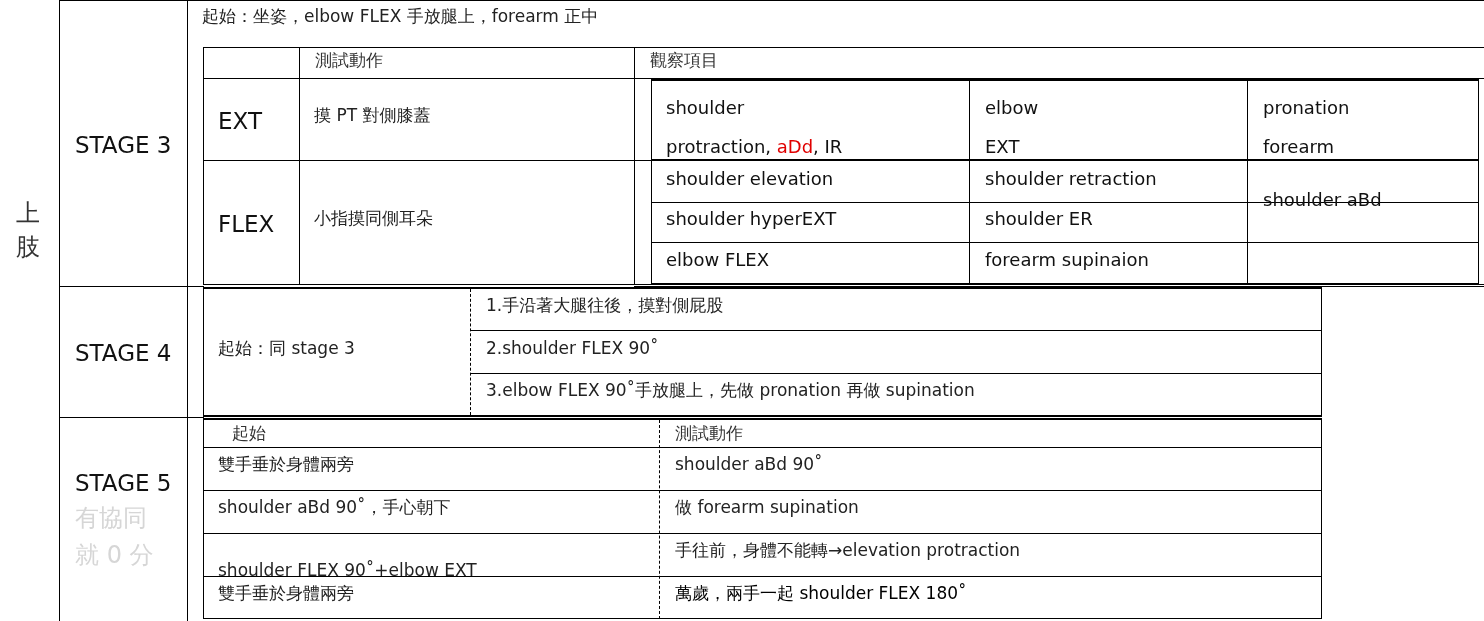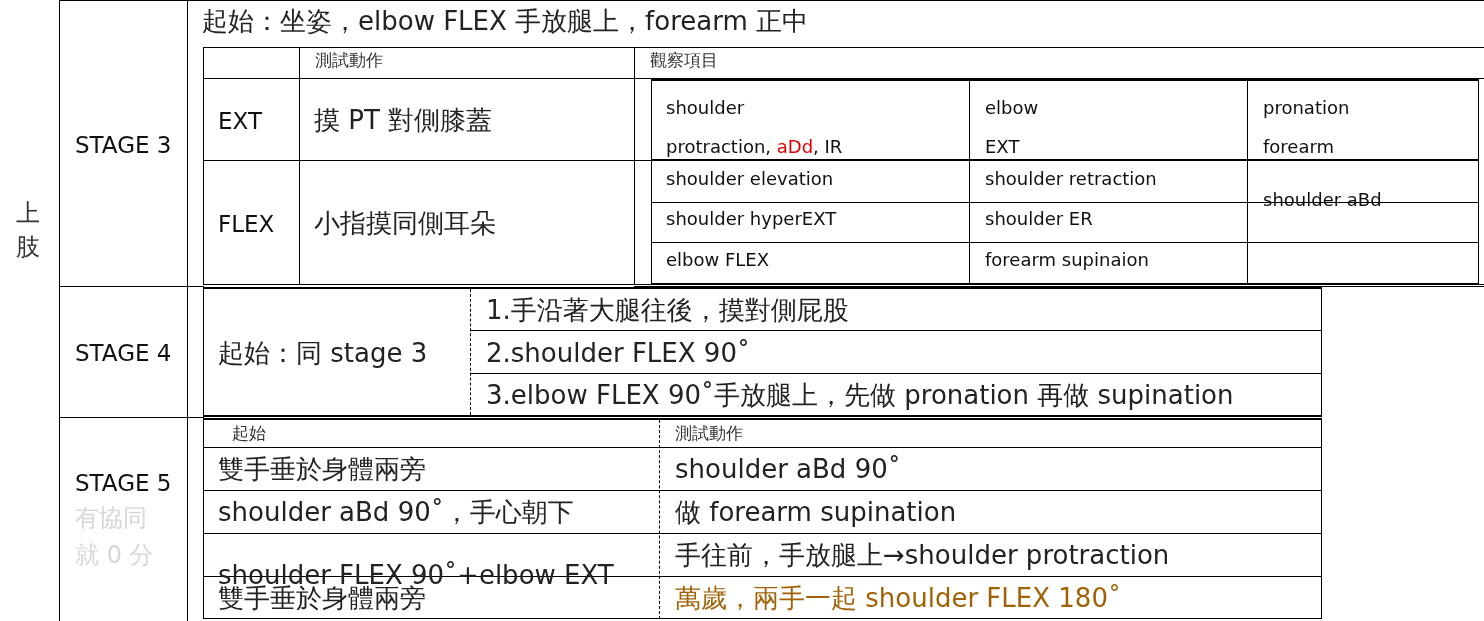--- a/index.html
+++ b/index.html
@@ -1,21 +1,21 @@
 <!DOCTYPE html>
 <html><head>
 <meta charset="utf-8">
 <style>
   html, body { margin: 0; padding: 0; background: #ffffff; }
   body { width: 1484px; height: 621px; position: relative; overflow: hidden;
          font-family: "DejaVu Sans", "Liberation Sans", sans-serif; color: #111; }
   .vline { position: absolute; background: #000; width: 1px; }
   .hline { position: absolute; background: #000; height: 1px; }
   .txt { position: absolute; white-space: nowrap; line-height: 1; }
-  .big { font-size: 26px; }
+  .big { font-size: 17px; }
   .med { font-size: 18px; }
   .small { font-size: 17px; color: #333; }
   .stage { font-size: 23px; }
   .grey { color: #d6d6d6; font-size: 24px; }
   .red { color: #e00000; }
   .box { position: absolute; box-sizing: border-box; border: 1px solid #000; }
   .dash { position: absolute; width: 0; border-left: 1px dashed #000; }
 </style>
 </head>
 <body>
@@ -102,16 +102,16 @@
   <div class="hline" style="left:203px;top:576px;width:1119px;"></div>
 
   <div class="txt small" style="left:232px;top:425px;">起始</div>
   <div class="txt small" style="left:675px;top:425px;">測試動作</div>
 
   <div class="txt big" style="left:218px;top:456px;color:#222;">雙手垂於身體兩旁</div>
   <div class="txt big" style="left:675px;top:456px;color:#222;">shoulder aBd 90˚</div>
   <div class="txt big" style="left:218px;top:499px;color:#222;">shoulder aBd 90˚，手心朝下</div>
   <div class="txt big" style="left:675px;top:499px;color:#222;">做 forearm supination</div>
   <div class="txt big" style="left:218px;top:542px;color:#222;margin-top:20px;">shoulder FLEX 90˚+elbow EXT</div>
-  <div class="txt big" style="left:675px;top:542px;color:#222;">手往前，手放腿上→shoulder protraction</div>
+  <div class="txt big" style="left:675px;top:542px;color:#222;">手往前，身體不能轉→elevation protraction</div>
   <div class="txt big" style="left:218px;top:585px;color:#222;">雙手垂於身體兩旁</div>
-  <div class="txt big" style="left:675px;top:585px;color:#a16207;text-align:center;">萬歲，兩手一起 shoulder FLEX 180˚</div>
+  <div class="txt big" style="left:675px;top:585px;color:#000000;text-align:center;">萬歲，兩手一起 shoulder FLEX 180˚</div>
 </div>
 
 </body></html>

